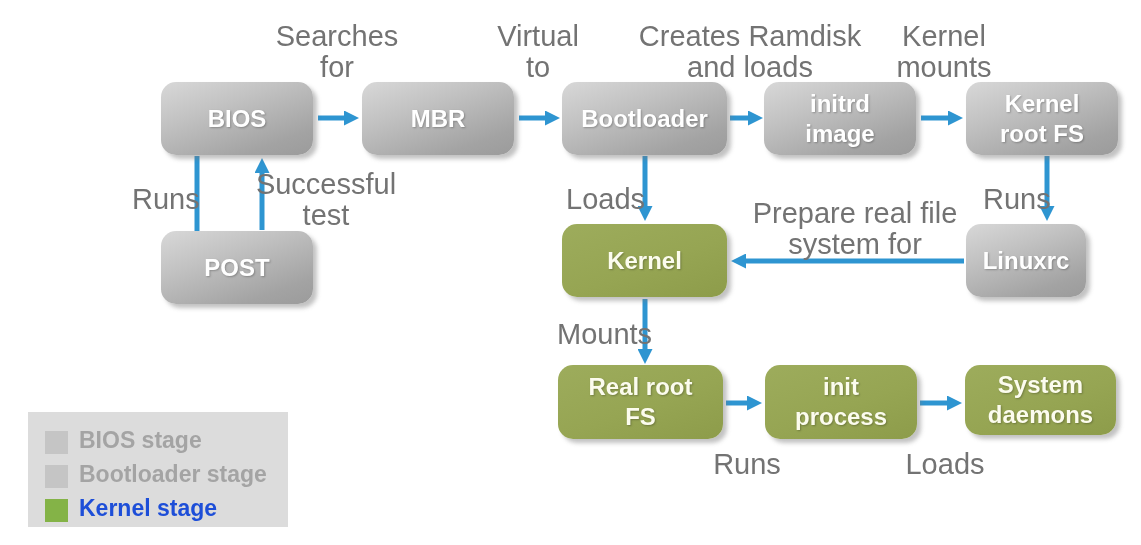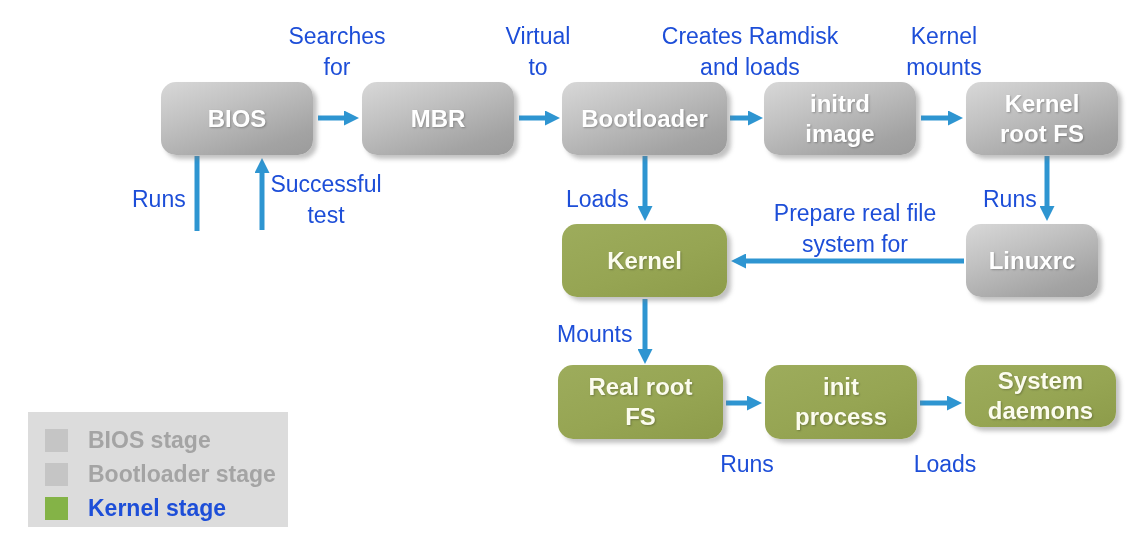--- a/index.html
+++ b/index.html
@@ -20,31 +20,31 @@
   }
   .node.green{
     background:linear-gradient(160deg,#9dac5c 0%,#96a553 55%,#8d9c4a 100%);
     color:#fcfcee;
   }
   .node span:empty{display:none;}
   
   #arrows{position:absolute;left:0;top:0;pointer-events:none;}
   
   .elabel{
-    position:absolute;color:#1d4ed8;font-size:23px;line-height:31px;white-space:nowrap;
+    position:absolute;color:#737373;font-size:29px;line-height:31px;white-space:nowrap;
   }
   .elabel.centered{transform:translateX(-50%);text-align:center;}
   .elabel div:empty{display:none;}
   
   .legend{
     position:absolute;left:28px;top:412px;width:260px;height:115px;
     background:#dcdcdc;box-sizing:border-box;padding:15px 0 0 17px;
     display:flex;flex-direction:column;gap:7px;
   }
-  .legend-row{display:flex;align-items:center;gap:20px;}
+  .legend-row{display:flex;align-items:flex-end;gap:11px;}
   .swatch{width:23px;height:23px;flex:0 0 auto;}
   .swatch.gray{background:#c5c5c5;}
   .swatch.green{background:#84b347;}
   .legend-label{font-weight:bold;font-size:23px;}
   .legend-label.gray{color:#a4a4a4;}
   .legend-label.green{color:#1d4ed8;}
 </style>
 </head>
 <body>
 
@@ -85,37 +85,41 @@
 
   </div>
   <div class="node gray" style="left:764px;top:82px;width:152px;height:73px">
     <span>initrd</span>
     <span>image</span>
   </div>
   <div class="node gray" style="left:966px;top:82px;width:152px;height:73px">
     <span>Kernel</span>
     <span>root FS</span>
   </div>
+  <div class="node gray" style="left:161px;top:231px;width:152px;height:73px">
+    <span>POST</span>
+
+  </div>
   <div class="node green" style="left:562px;top:224px;width:165px;height:73px">
     <span>Kernel</span>
 
   </div>
-  <div class="node gray" style="left:966px;top:224px;width:132px;height:73px">
+  <div class="node gray" style="left:966px;top:224px;width:120px;height:73px">
     <span>Linuxrc</span>
 
   </div>
   <div class="node green" style="left:558px;top:365px;width:165px;height:74px">
     <span>Real root</span>
     <span>FS</span>
   </div>
   <div class="node green" style="left:765px;top:365px;width:152px;height:74px">
     <span>init</span>
     <span>process</span>
   </div>
-  <div class="node green" style="left:965px;top:365px;width:151px;height:62px">
+  <div class="node green" style="left:965px;top:365px;width:151px;height:70px">
     <span>System</span>
     <span>daemons</span>
   </div>
 
   <div class="elabel centered" style="left:337px;top:21px">
     <div>Searches</div>
       <div>for</div>
   </div>
   <div class="elabel centered" style="left:538px;top:21px">
     <div>Virtual</div>

